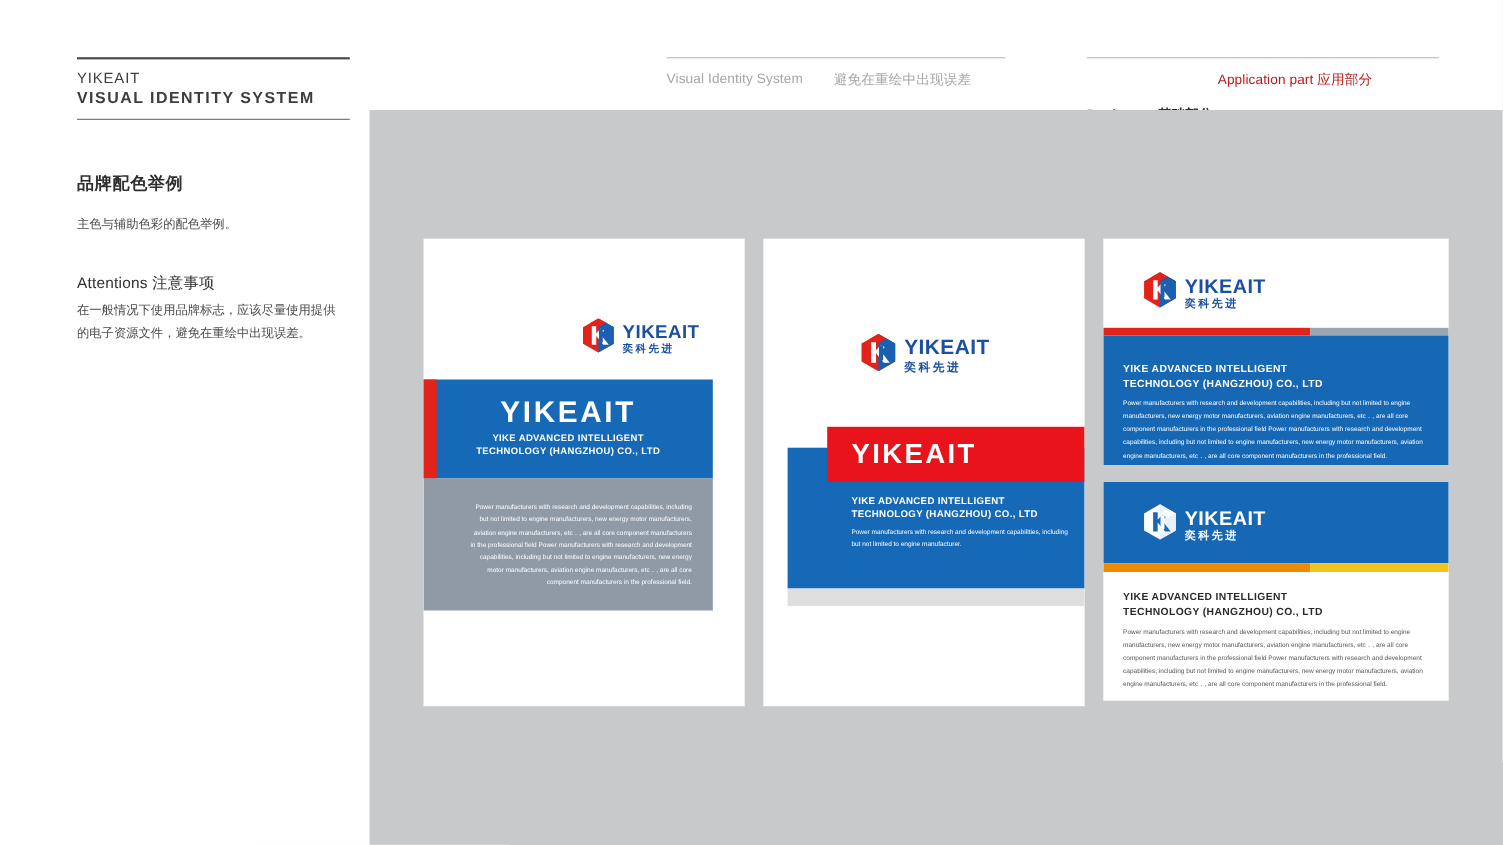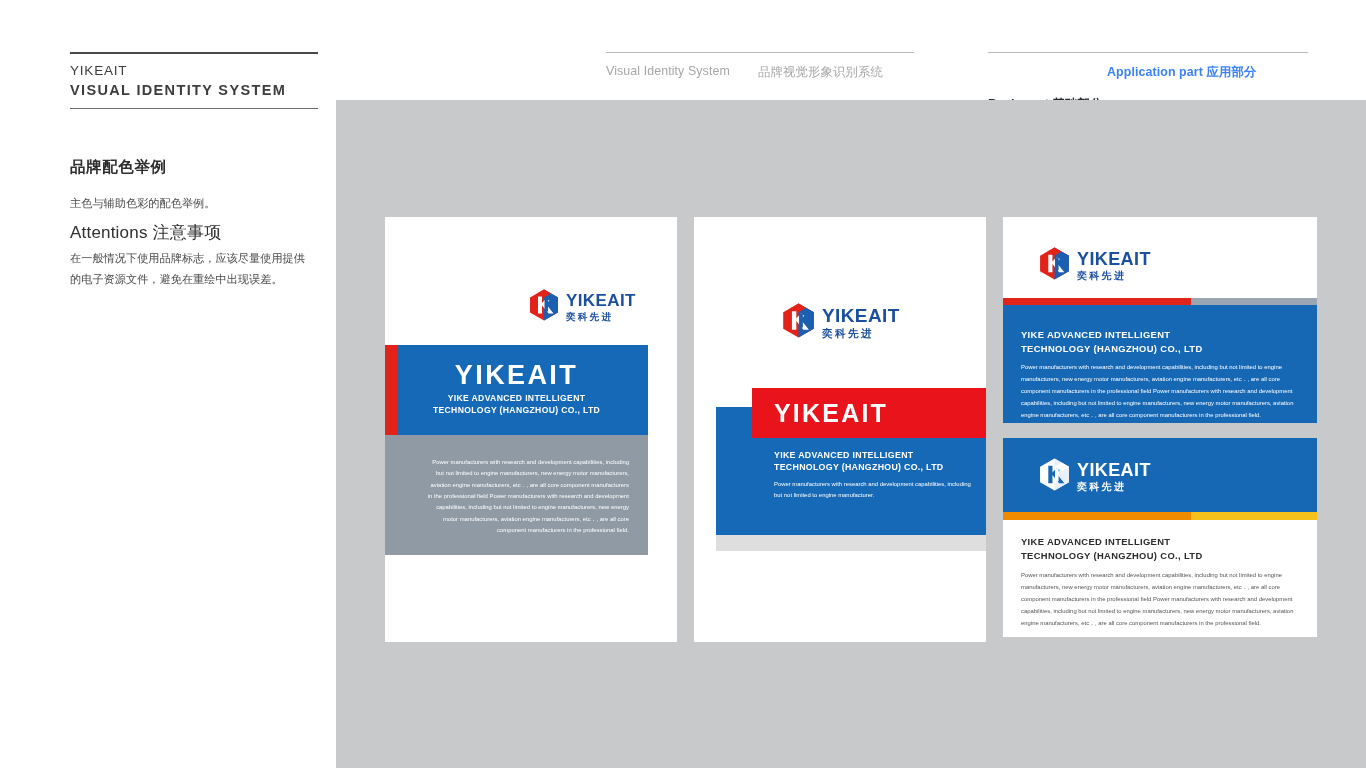--- a/index.html
+++ b/index.html
@@ -56,21 +56,21 @@
   .nav-items {
     display: flex;
     padding-top: 11px;
     font-size: 12.4px;
     white-space: nowrap;
   }
   .nav-item { color: #a6a6a6; letter-spacing: .1px; }
   .nav-item.cn { font-family: "DejaVu Sans", sans-serif; }
   #nav-visual-identity-system { width: 152px; }
   #nav-basic-part { width: 119px; color: #2b2b2b; font-weight: 700; margin-top: 32px; }
-  #nav-application-part { color: #3b82f6; font-weight: bold; }
+  #nav-application-part { color: #b91c1c; }
 
   
   #sidebar { position: absolute; left: 70px; top: 140px; width: 245px; }
   #section-number {
     font-size: 34px;
     font-weight: 400;
     color: #2f2f2f;
     letter-spacing: -0.4px;
     line-height: 1;
   }
@@ -83,23 +83,23 @@
     letter-spacing: .6px;
   }
   #section-desc {
     font-family: "DejaVu Sans", sans-serif;
     font-size: 11.2px;
     color: #4a4a4a;
     margin-top: 16px;
     line-height: 1.7;
   }
   #attentions-title {
-    font-size: 17px;
+    font-size: 14px;
     color: #2f2f2f;
-    margin-top: 8px;
+    margin-top: 36px;
     letter-spacing: .2px;
   }
   #attentions-title .cn { font-family: "DejaVu Sans", sans-serif; }
   #attentions-body {
     font-family: "DejaVu Sans", sans-serif;
     font-size: 11.2px;
     color: #4a4a4a;
     margin-top: 5px;
     line-height: 1.85;
   }
@@ -246,21 +246,21 @@
     <div id="brand-name">YIKEAIT</div>
     <div id="brand-subtitle">VISUAL IDENTITY SYSTEM</div>
   </div>
   <div class="rule-bottom"></div>
 </div>
 
 <div class="nav-group" id="nav-group-left">
   <div class="nav-rule"></div>
   <div class="nav-items">
     <span class="nav-item" id="nav-visual-identity-system">Visual Identity System</span>
-    <span class="nav-item cn">品牌视觉形象识别系统</span>
+    <span class="nav-item cn">避免在重绘中出现误差</span>
   </div>
 </div>
 
 <div class="nav-group" id="nav-group-right">
   <div class="nav-rule"></div>
   <div class="nav-items">
     <span class="nav-item" id="nav-basic-part">
       <span>Basic part</span>
       <span class="cn">基础部分</span>
     </span>

